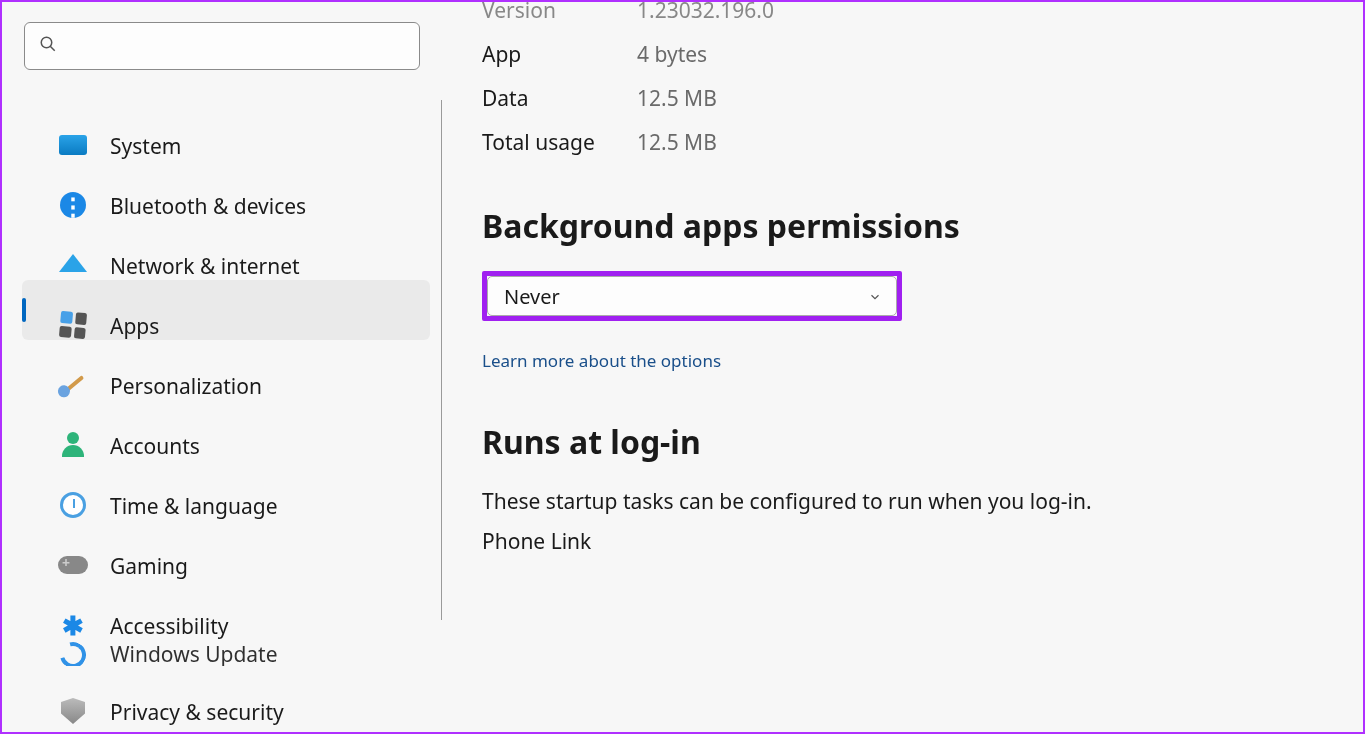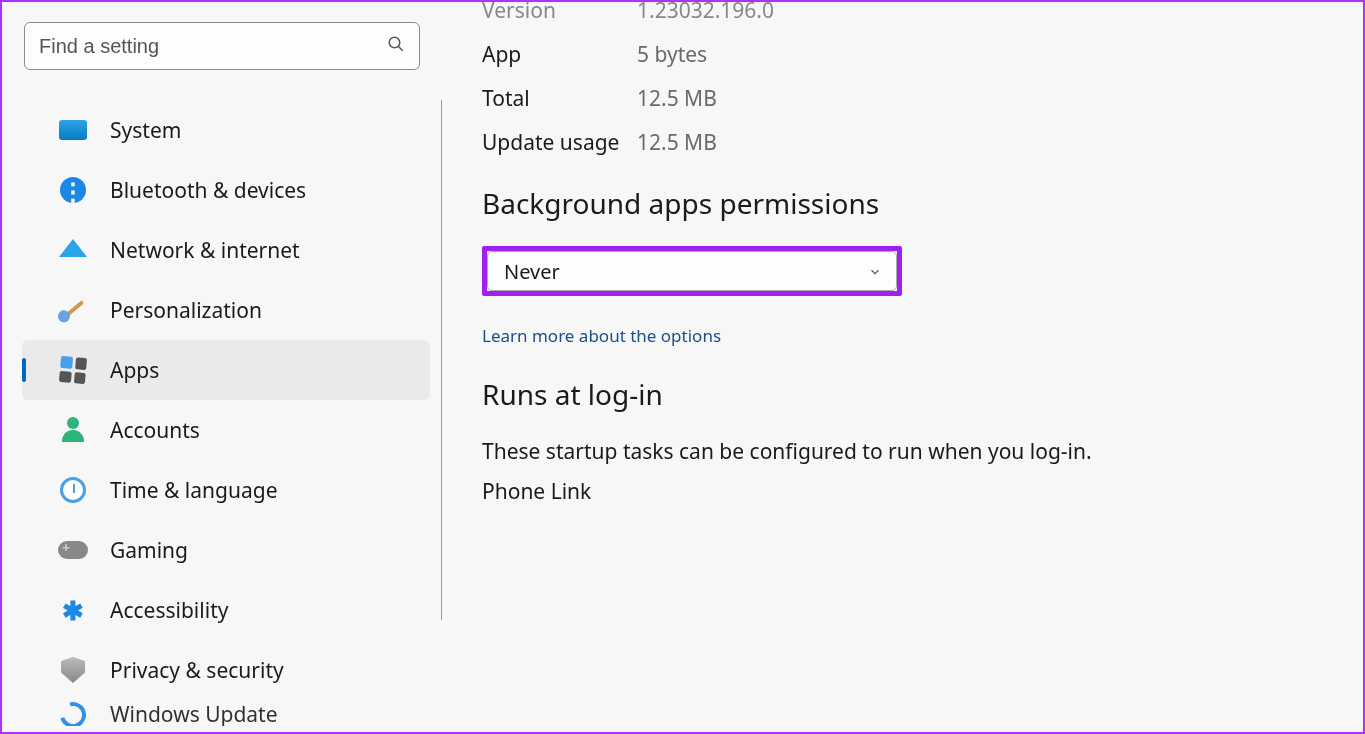--- a/index.html
+++ b/index.html
@@ -7,21 +7,21 @@
   .frame { width: 1365px; height: 734px; border: 2px solid #b030ff; display: flex; background: #f7f7f7; }
   
   .sidebar { width: 440px; padding: 20px 0 0 0; position: relative; }
   .search-wrap { margin: 0 22px 30px 22px; }
   .search-box { display: flex; align-items: center; width: 100%; height: 48px; border: 1px solid #8a8a8a; border-radius: 6px; background: #fdfdfd; padding: 0 14px; }
   .search-input { flex: 1; border: none; outline: none; background: transparent; font-size: 20px; color: #555; }
   .search-input::placeholder { color: #555; }
   .search-icon { color: #555; }
   .nav { position: relative; }
   .divider-line { position: absolute; right: 0; top: 0; bottom: 0; width: 1px; background: #9a9a9a; }
-  .nav-item { display: flex; align-items: center; height: 60px; padding-left: 36px; font-size: 21px; color: #1a1a1a; border-radius: 6px; margin: 0 12px 0 20px; cursor: pointer; position: relative; }
+  .nav-item { display: flex; align-items: flex-end; height: 60px; padding-left: 36px; font-size: 21px; color: #1a1a1a; border-radius: 6px; margin: 0 12px 0 20px; cursor: pointer; position: relative; }
   .nav-item.active { background: #eaeaea; }
   .nav-item.active::before { content: ""; position: absolute; left: 0; top: 18px; bottom: 18px; width: 4px; background: #0067c0; border-radius: 3px; }
   .nav-icon { width: 30px; height: 30px; margin-right: 22px; display: inline-flex; align-items: center; justify-content: center; font-size: 24px; }
   
   .ic-system { width:28px;height:20px;background:linear-gradient(#2aa3e8,#0a7bc2);border-radius:3px;}
   .ic-bt { width:26px;height:26px;background:#1b88e6;border-radius:50%; display:flex;align-items:center;justify-content:center;color:#fff;font-weight:bold;}
   .ic-net { width:0;height:0;border-left:14px solid transparent;border-right:14px solid transparent;border-bottom:18px solid #2aa3e8; transform: translateY(-2px);}
   .ic-pers { width:26px;height:4px;background:#d29a4a; border-radius:2px; transform:rotate(-40deg); position:relative;}
   .ic-pers::after{content:"";position:absolute;left:-4px;top:-5px;width:12px;height:12px;background:#6aa3e0;border-radius:50%;}
   .ic-apps { width:26px;height:26px; display:grid; grid-template-columns:1fr 1fr; grid-template-rows:1fr 1fr; gap:3px; transform: rotate(5deg);}
@@ -39,41 +39,40 @@
   .ic-game::before{content:"+";position:absolute;left:4px;top:-3px;color:#ccc;font-size:14px;font-weight:bold;}
   .ic-a11y { color:#1b88e6; font-size:26px; font-weight:bold;}
   .ic-priv { width:24px;height:26px;background:linear-gradient(#bbb,#888);clip-path: polygon(50% 0,100% 15%,100% 60%,50% 100%,0 60%,0 15%);}
   .ic-upd { width:26px;height:26px;border:4px solid #1b88e6;border-left-color:transparent;border-radius:50%;transform:rotate(30deg);}
   
   .content { flex: 1; padding: 0 0 0 40px; overflow: hidden; color: #1a1a1a; }
   .info-row { display: flex; font-size: 21px; margin-bottom: 16px; }
   .info-label { width: 155px; color: #1a1a1a; }
   .info-val { color: #6a6a6a; }
   .info-row.cut .info-label, .info-row.cut .info-val { color:#888; }
-  .section-h { font-size: 28px; font-weight: 400; margin-top: 28px; margin-bottom: 24px; }
+  .section-h { font-size: 32px; font-weight: 700; margin-top: 48px; margin-bottom: 24px; }
   .sub-label { font-size: 21px; margin-bottom: 12px; }
   .select-highlight { border: 5px solid #a020f0; width: 420px; padding: 0; border-radius: 2px; margin-bottom: 28px;}
   .select-box { height: 40px; border: 1px solid #aaa; background: #fdfdfd; border-radius: 5px; display: flex; align-items: center; justify-content: space-between; padding: 0 14px 0 16px; font-size: 20px; cursor: pointer;}
   .chev { color:#555; }
   .link { color: #1a4f8a; font-size: 17px; cursor: pointer; display: inline-block; }
   .desc { font-size: 21px; color: #1a1a1a; margin-top: 10px; margin-bottom: 12px;}
   .toggle-row { display: flex; align-items: center; gap: 20px; font-size: 21px; }
   .toggle { width: 56px; height: 28px; background: #0a4f8a; border-radius: 20px; position: relative; cursor:pointer;}
   .toggle::after { content:""; position:absolute; right:4px; top:4px; width:20px;height:20px;background:#fff;border-radius:50%;}
   .top-cut { margin-top:-6px; }
 </style>
 </head>
 <body>
 
 <div class="frame">
 
   <aside class="sidebar">
     <div class="search-wrap">
       <div class="search-box">
-        <input class="search-input" placeholder="Find a setting" style="">
         <span class="search-icon">
           <svg width="18" height="18" viewBox="0 0 24 24" fill="none" stroke="currentColor" stroke-width="2">
               <circle cx="10" cy="10" r="7"></circle>
               <line x1="21" y1="21" x2="15" y2="15"></line>
             </svg>
         </span>
       </div>
     </div>
     <nav class="nav">
       <div class="nav-item">
@@ -87,36 +86,36 @@
             <span class="ic-bt">⋮</span>
           </span>
         <span>Bluetooth &amp; devices</span>
       </div>
       <div class="nav-item">
         <span class="nav-icon">
             <span class="ic-net"></span>
           </span>
         <span>Network &amp; internet</span>
       </div>
-      <div class="nav-item">
-        <span class="nav-icon">
-            <span class="ic-pers"></span>
-          </span>
-        <span>Personalization</span>
-      </div>
       <div class="nav-item active">
         <span class="nav-icon">
             <span class="ic-apps">
               <span></span>
               <span></span>
               <span></span>
               <span></span>
             </span>
           </span>
         <span>Apps</span>
+      </div>
+      <div class="nav-item">
+        <span class="nav-icon">
+            <span class="ic-pers"></span>
+          </span>
+        <span>Personalization</span>
       </div>
       <div class="nav-item">
         <span class="nav-icon">
             <span class="ic-acc"></span>
           </span>
         <span>Accounts</span>
       </div>
       <div class="nav-item">
         <span class="nav-icon">
             <span class="ic-time"></span>
@@ -128,52 +127,52 @@
             <span class="ic-game"></span>
           </span>
         <span>Gaming</span>
       </div>
       <div class="nav-item">
         <span class="nav-icon">
             <span class="ic-a11y">✱</span>
           </span>
         <span>Accessibility</span>
       </div>
+      <div class="nav-item" style="opacity:.9;overflow:hidden;height:26px;align-items:flex-start;">
+        <span class="nav-icon">
+            <span class="ic-upd"></span>
+          </span>
+        <span>Windows Update</span>
+      </div>
       <div class="nav-item">
         <span class="nav-icon">
             <span class="ic-priv"></span>
           </span>
         <span>Privacy &amp; security</span>
-      </div>
-      <div class="nav-item" style="opacity:.9;overflow:hidden;height:26px;align-items:flex-start;">
-        <span class="nav-icon">
-            <span class="ic-upd"></span>
-          </span>
-        <span>Windows Update</span>
       </div>
       <div class="divider-line" style="top:0;height:520px;"></div>
     </nav>
   </aside>
 
   <main class="content">
     <div class="top-cut">
       <div class="info-row cut" style="margin-top:0;">
         <div class="info-label">Version</div>
         <div class="info-val">1.23032.196.0</div>
       </div>
       <div class="info-row">
         <div class="info-label">App</div>
-        <div class="info-val">5 bytes</div>
+        <div class="info-val">4 bytes</div>
       </div>
       <div class="info-row">
-        <div class="info-label">Total</div>
+        <div class="info-label">Data</div>
         <div class="info-val">12.5 MB</div>
       </div>
       <div class="info-row">
-        <div class="info-label">Update usage</div>
+        <div class="info-label">Total usage</div>
         <div class="info-val">12.5 MB</div>
       </div>
     </div>
 
     <h2 class="section-h">Background apps permissions</h2>
     <div class="select-highlight">
       <div class="select-box">
         <span>Never</span>
         <span class="chev">
           <svg width="14" height="14" viewBox="0 0 24 24" fill="none" stroke="currentColor" stroke-width="2">

